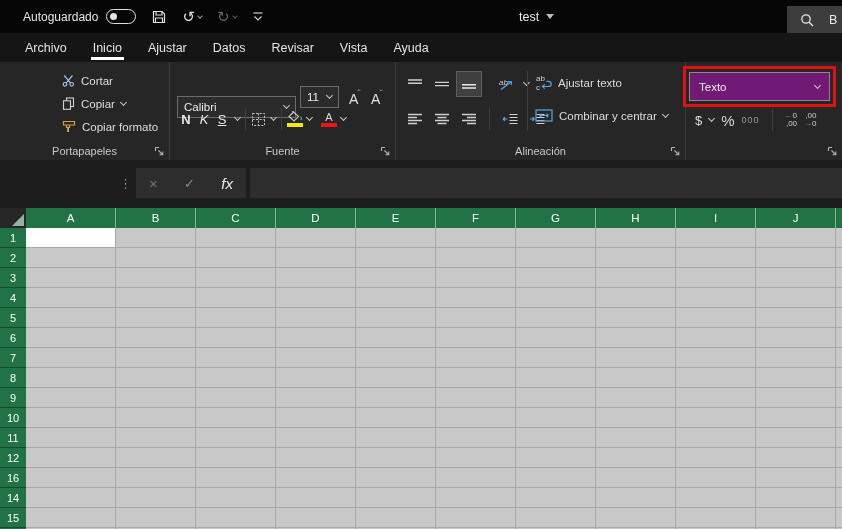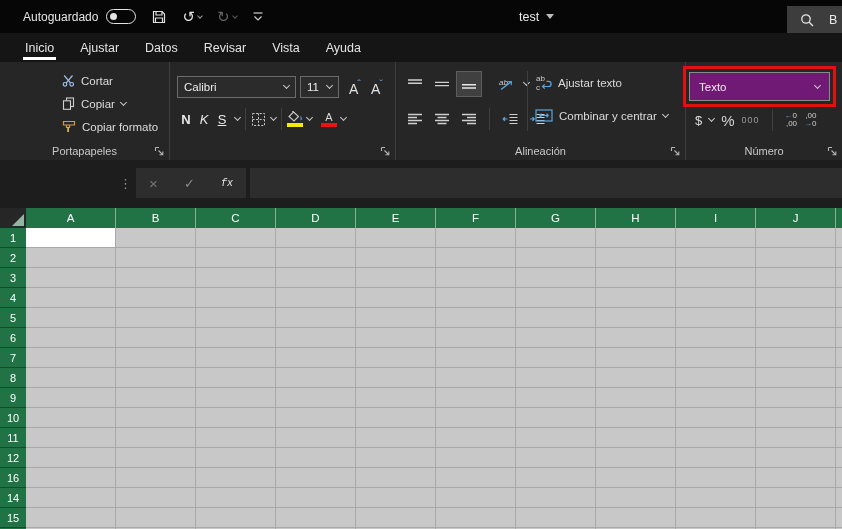--- a/index.html
+++ b/index.html
@@ -35,21 +35,21 @@
   
   .g-clip{width:170px;}
   .paste-btn{position:absolute;left:9px;top:8px;width:50px;height:76px;display:flex;flex-direction:column;align-items:center;gap:2px;font-size:11.5px;color:#e2e2e2;}
   .clip-items{position:absolute;left:62px;top:11px;display:flex;flex-direction:column;gap:8px;}
   .small-act{display:flex;align-items:center;gap:6px;font-size:11.5px;color:#dcdcdc;height:15px;}
 
   
   .g-font{width:226px;}
   .f-row1{position:absolute;top:14px;left:7px;display:flex;align-items:center;gap:4px;}
   .combo{height:22px;background:#2b2b2b;border:1px solid #6b6b6b;display:flex;align-items:center;justify-content:space-between;padding:0 6px;font-size:11.5px;color:#ececec;}
-  .c-name{width:119px;}
+  .c-name{width:119px;margin-top:20px;}
   .c-size{width:39px;}
   .az{font-size:14px;color:#e0e0e0;margin-left:6px;}
   .az .caret{color:#58a6e0;font-size:11px;vertical-align:super;margin-left:-1px;}
   .f-row2{position:absolute;top:44px;left:7px;display:flex;align-items:center;height:26px;}
   .fmt{width:18px;text-align:center;font-size:13px;color:#e8e8e8;}
   .stack{display:flex;flex-direction:column;align-items:center;gap:1px;}
   .colorbar{width:16px;height:4px;}
 
   
   .g-align{width:290px;}
@@ -73,21 +73,21 @@
   .blu{color:#58a6e0;}
 
   
   .fbar{position:absolute;top:160px;left:0;right:0;height:45px;background:#1d1d1d;}
   .namebox{position:absolute;left:8px;top:8px;width:102px;height:30px;background:#343434;display:flex;align-items:center;justify-content:space-between;padding:0 9px;font-size:12.5px;color:#eee;}
   .tri{width:0;height:0;border-left:4px solid transparent;border-right:4px solid transparent;border-top:5px solid #cfcfcf;}
   .dots{position:absolute;left:119px;top:8px;height:30px;display:flex;align-items:center;color:#8f8f8f;font-size:13px;}
   .fxcluster{position:absolute;left:136px;top:8px;width:110px;height:30px;background:#2d2d2d;display:flex;align-items:center;justify-content:space-around;}
   .fx-x{color:#767676;font-size:15px;}
   .fx-ok{color:#8a8a8a;font-size:13px;}
-  .fx-fx{color:#e8e8e8;font-size:10px;font-style:italic;font-family:Liberation Mono, monospace;}
+  .fx-fx{color:#e8e8e8;font-size:15px;font-style:italic;font-family:Liberation Sans, sans-serif;}
   .finput{position:absolute;left:250px;top:8px;right:0;height:30px;background:#2d2d2d;border:none;color:#eee;font-size:12px;padding:0 8px;outline:none;}
 
   
   .gridwrap{position:absolute;top:205px;left:0;right:0;bottom:0;background:#1d1d1d;overflow:hidden;}
   .corner{position:absolute;left:0;top:3px;width:26px;height:20px;background:#262626;}
   .corner-tri{position:absolute;right:2px;bottom:2px;width:0;height:0;border-left:12px solid transparent;border-bottom:12px solid #93b3a3;}
   .colhdrs{position:absolute;left:26px;top:3px;right:0;height:20px;display:flex;overflow:hidden;}
   .colh{flex:none;height:20px;background:#217346;color:#fff;font-size:11.5px;display:flex;align-items:center;justify-content:center;border-right:1px solid rgba(255,255,255,.45);}
   .rowhdrs{position:absolute;left:0;top:23px;width:26px;bottom:0;overflow:hidden;}
   .rowh{width:26px;height:20px;background:#217346;color:#fff;font-size:11px;display:flex;align-items:center;justify-content:center;border-bottom:1px solid rgba(0,0,0,.35);}
@@ -140,20 +140,21 @@
     <div class="searchbox">
       <svg width="14" height="14" viewBox="0 0 14 14" fill="none" stroke="#e5e5e5" stroke-width="1.3">
           <circle cx="6" cy="6" r="4.2"></circle>
           <path d="M9.2 9.2L13 13"></path>
         </svg>
       <span>B</span>
     </div>
   </div>
 
   <div class="tabrow" id="tabrow">
+      <div class="tab">Archivo</div>
       <div class="tab active">Inicio</div>
       <div class="tab">Ajustar</div>
       <div class="tab">Datos</div>
       <div class="tab">Revisar</div>
       <div class="tab">Vista</div>
       <div class="tab">Ayuda</div>
     </div>
 
   <div class="ribbon">
 
@@ -229,20 +230,21 @@
             </svg>
           <span class="colorbar" style="background:#f2ea0a"></span>
         </span>
         <span class="chev" style="margin-left:4px"></span>
         <span class="stack" style="margin-left:9px">
           <span style="font-size:11px;line-height:10px;color:#d8d8d8;">A</span>
           <span class="colorbar" style="background:#ee1212"></span>
         </span>
         <span class="chev" style="margin-left:4px"></span>
       </div>
+      <div class="group-label">Fuente</div>
       <span class="launcher">
         <svg width="10" height="10" viewBox="0 0 10 10" fill="none" stroke="#b5b5b5" stroke-width="1.1">
             <path d="M1.5 1.5h3.5M1.5 1.5v3.5"></path>
             <path d="M4.5 4.5l4 4"></path>
             <path d="M8.8 5.5v3.3H5.5"></path>
           </svg>
       </span>
     </div>
 
     <div class="group g-align">
@@ -343,21 +345,20 @@
         <span class="vsep"></span>
         <span class="decbtn">
           <span><span class="blu">←</span><span>0</span></span>
           <span>,00</span>
         </span>
         <span class="decbtn">
           <span>,00</span>
           <span><span class="blu">→</span><span>0</span></span>
         </span>
       </div>
-      <div class="group-label">Número</div>
       <span class="launcher">
         <svg width="10" height="10" viewBox="0 0 10 10" fill="none" stroke="#b5b5b5" stroke-width="1.1">
             <path d="M1.5 1.5h3.5M1.5 1.5v3.5"></path>
             <path d="M4.5 4.5l4 4"></path>
             <path d="M8.8 5.5v3.3H5.5"></path>
           </svg>
       </span>
     </div>
   </div>
 

